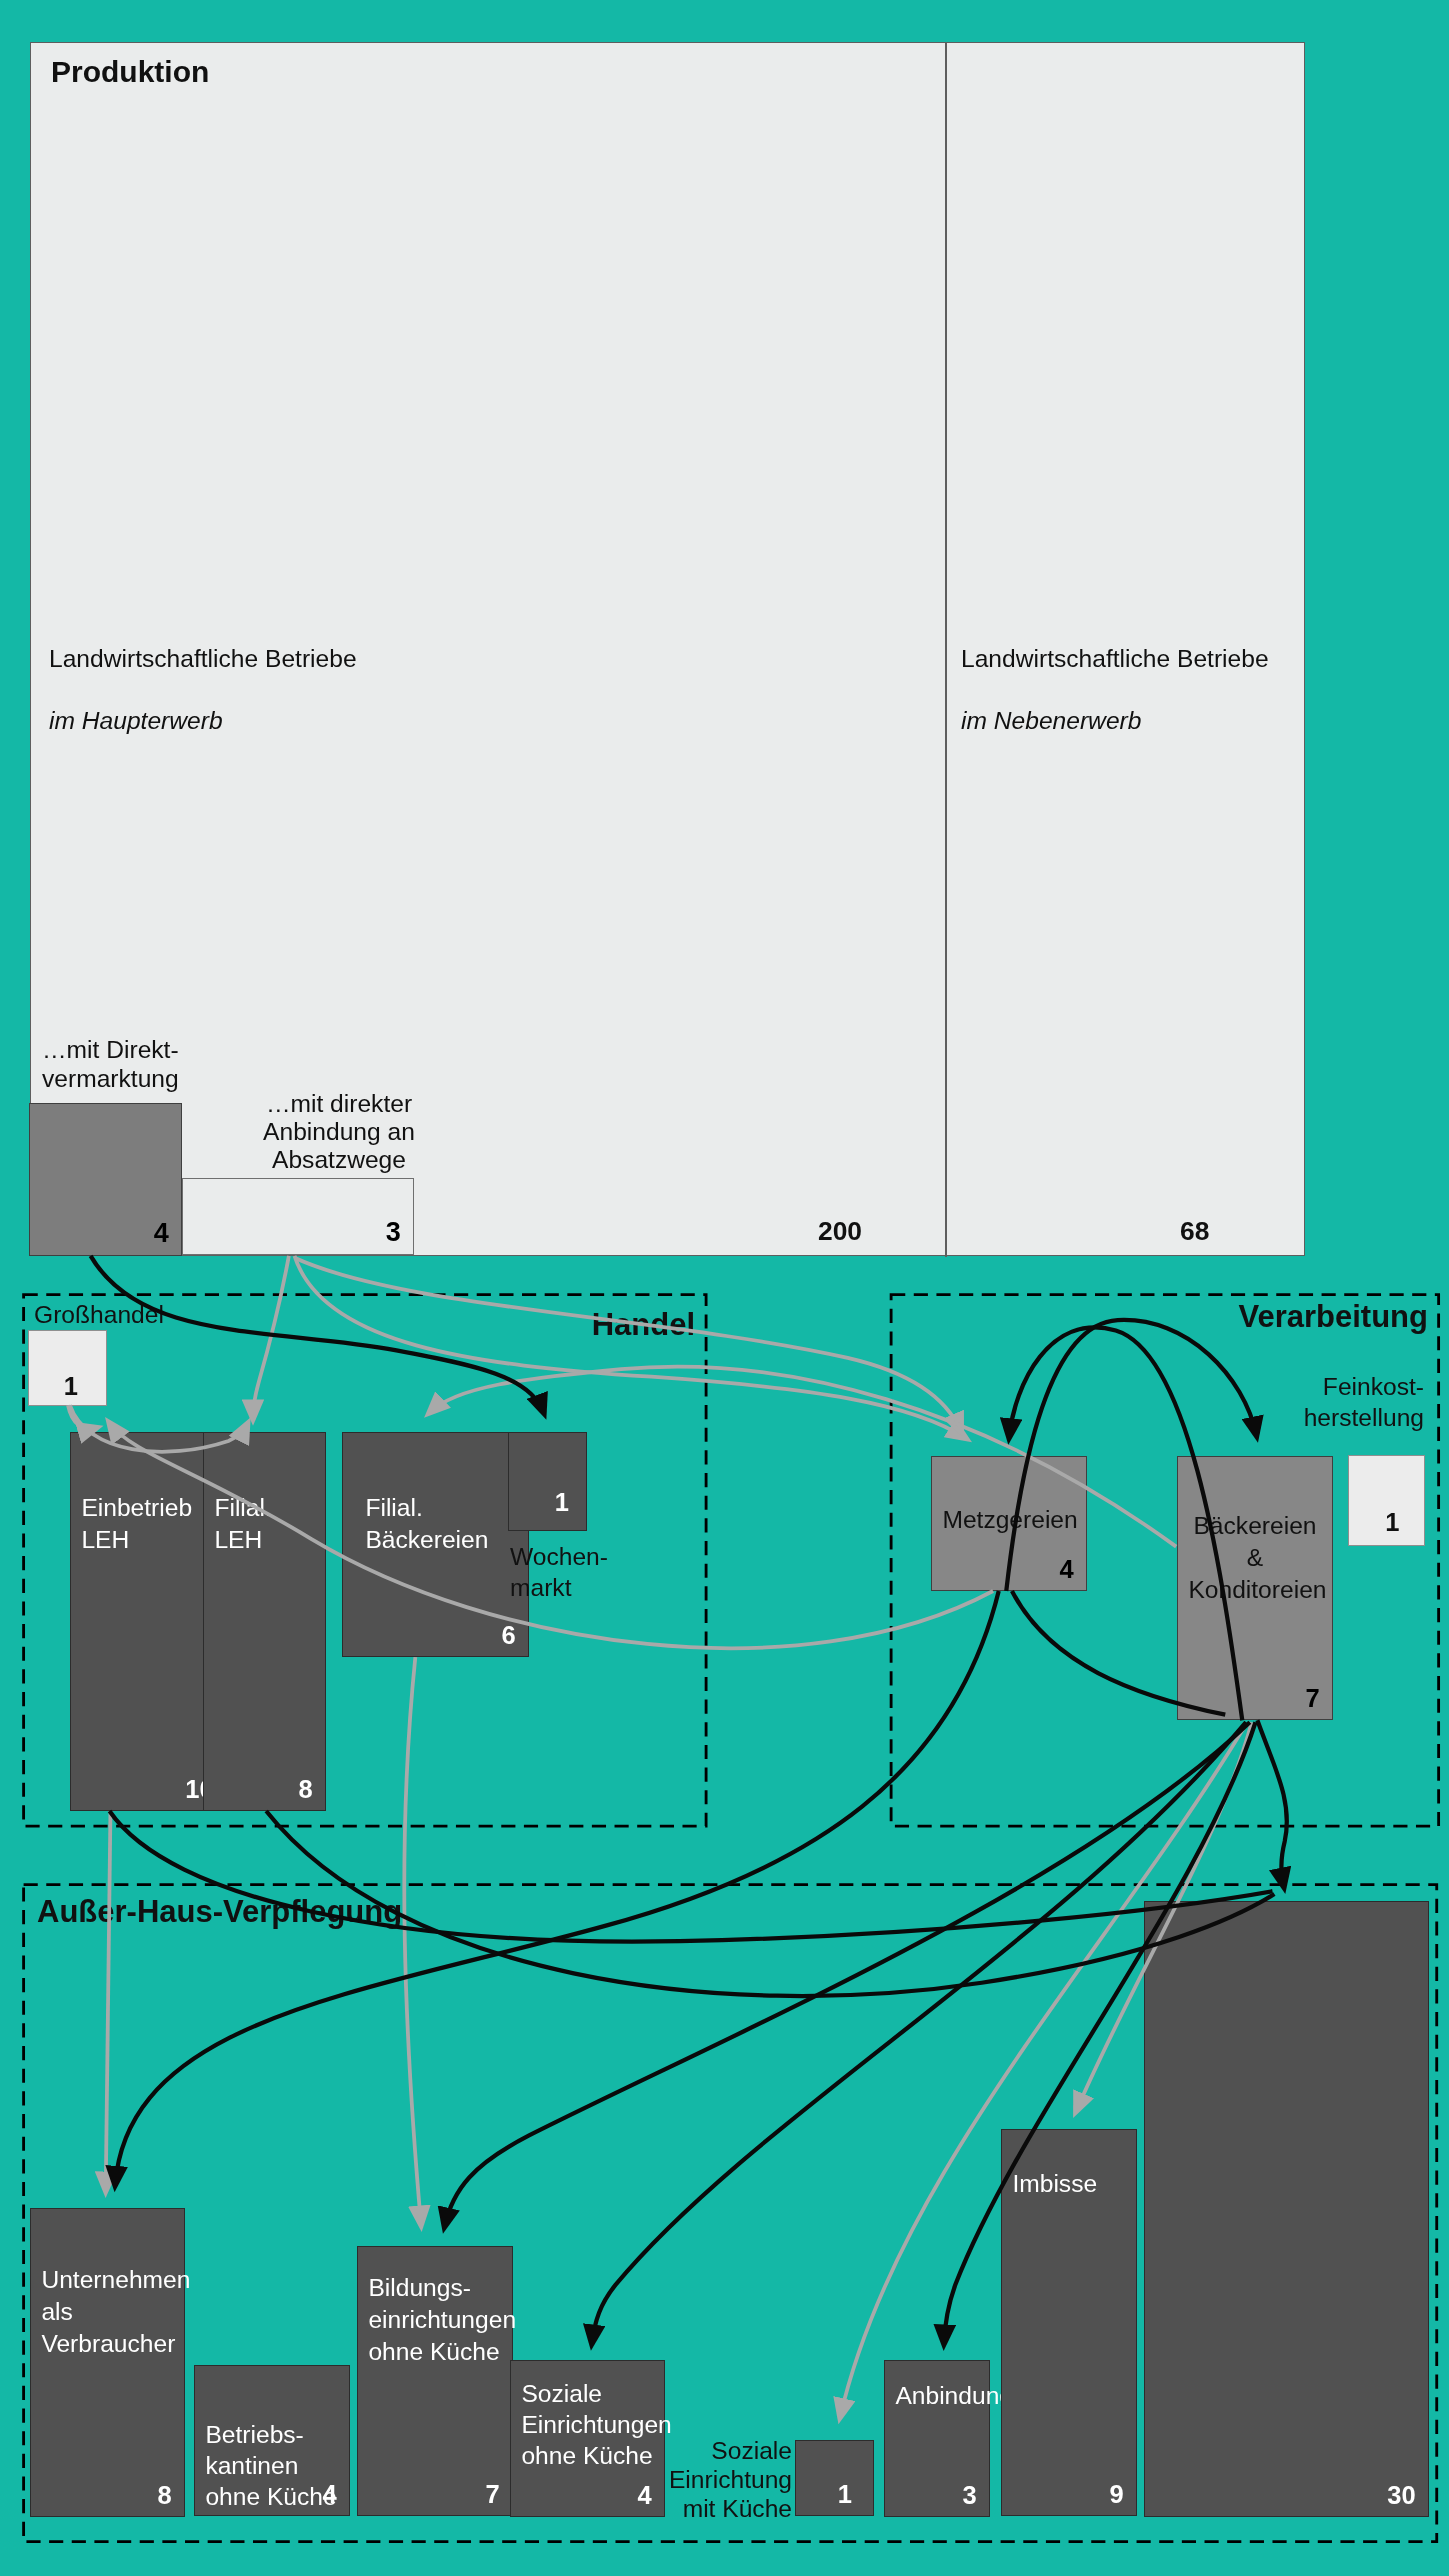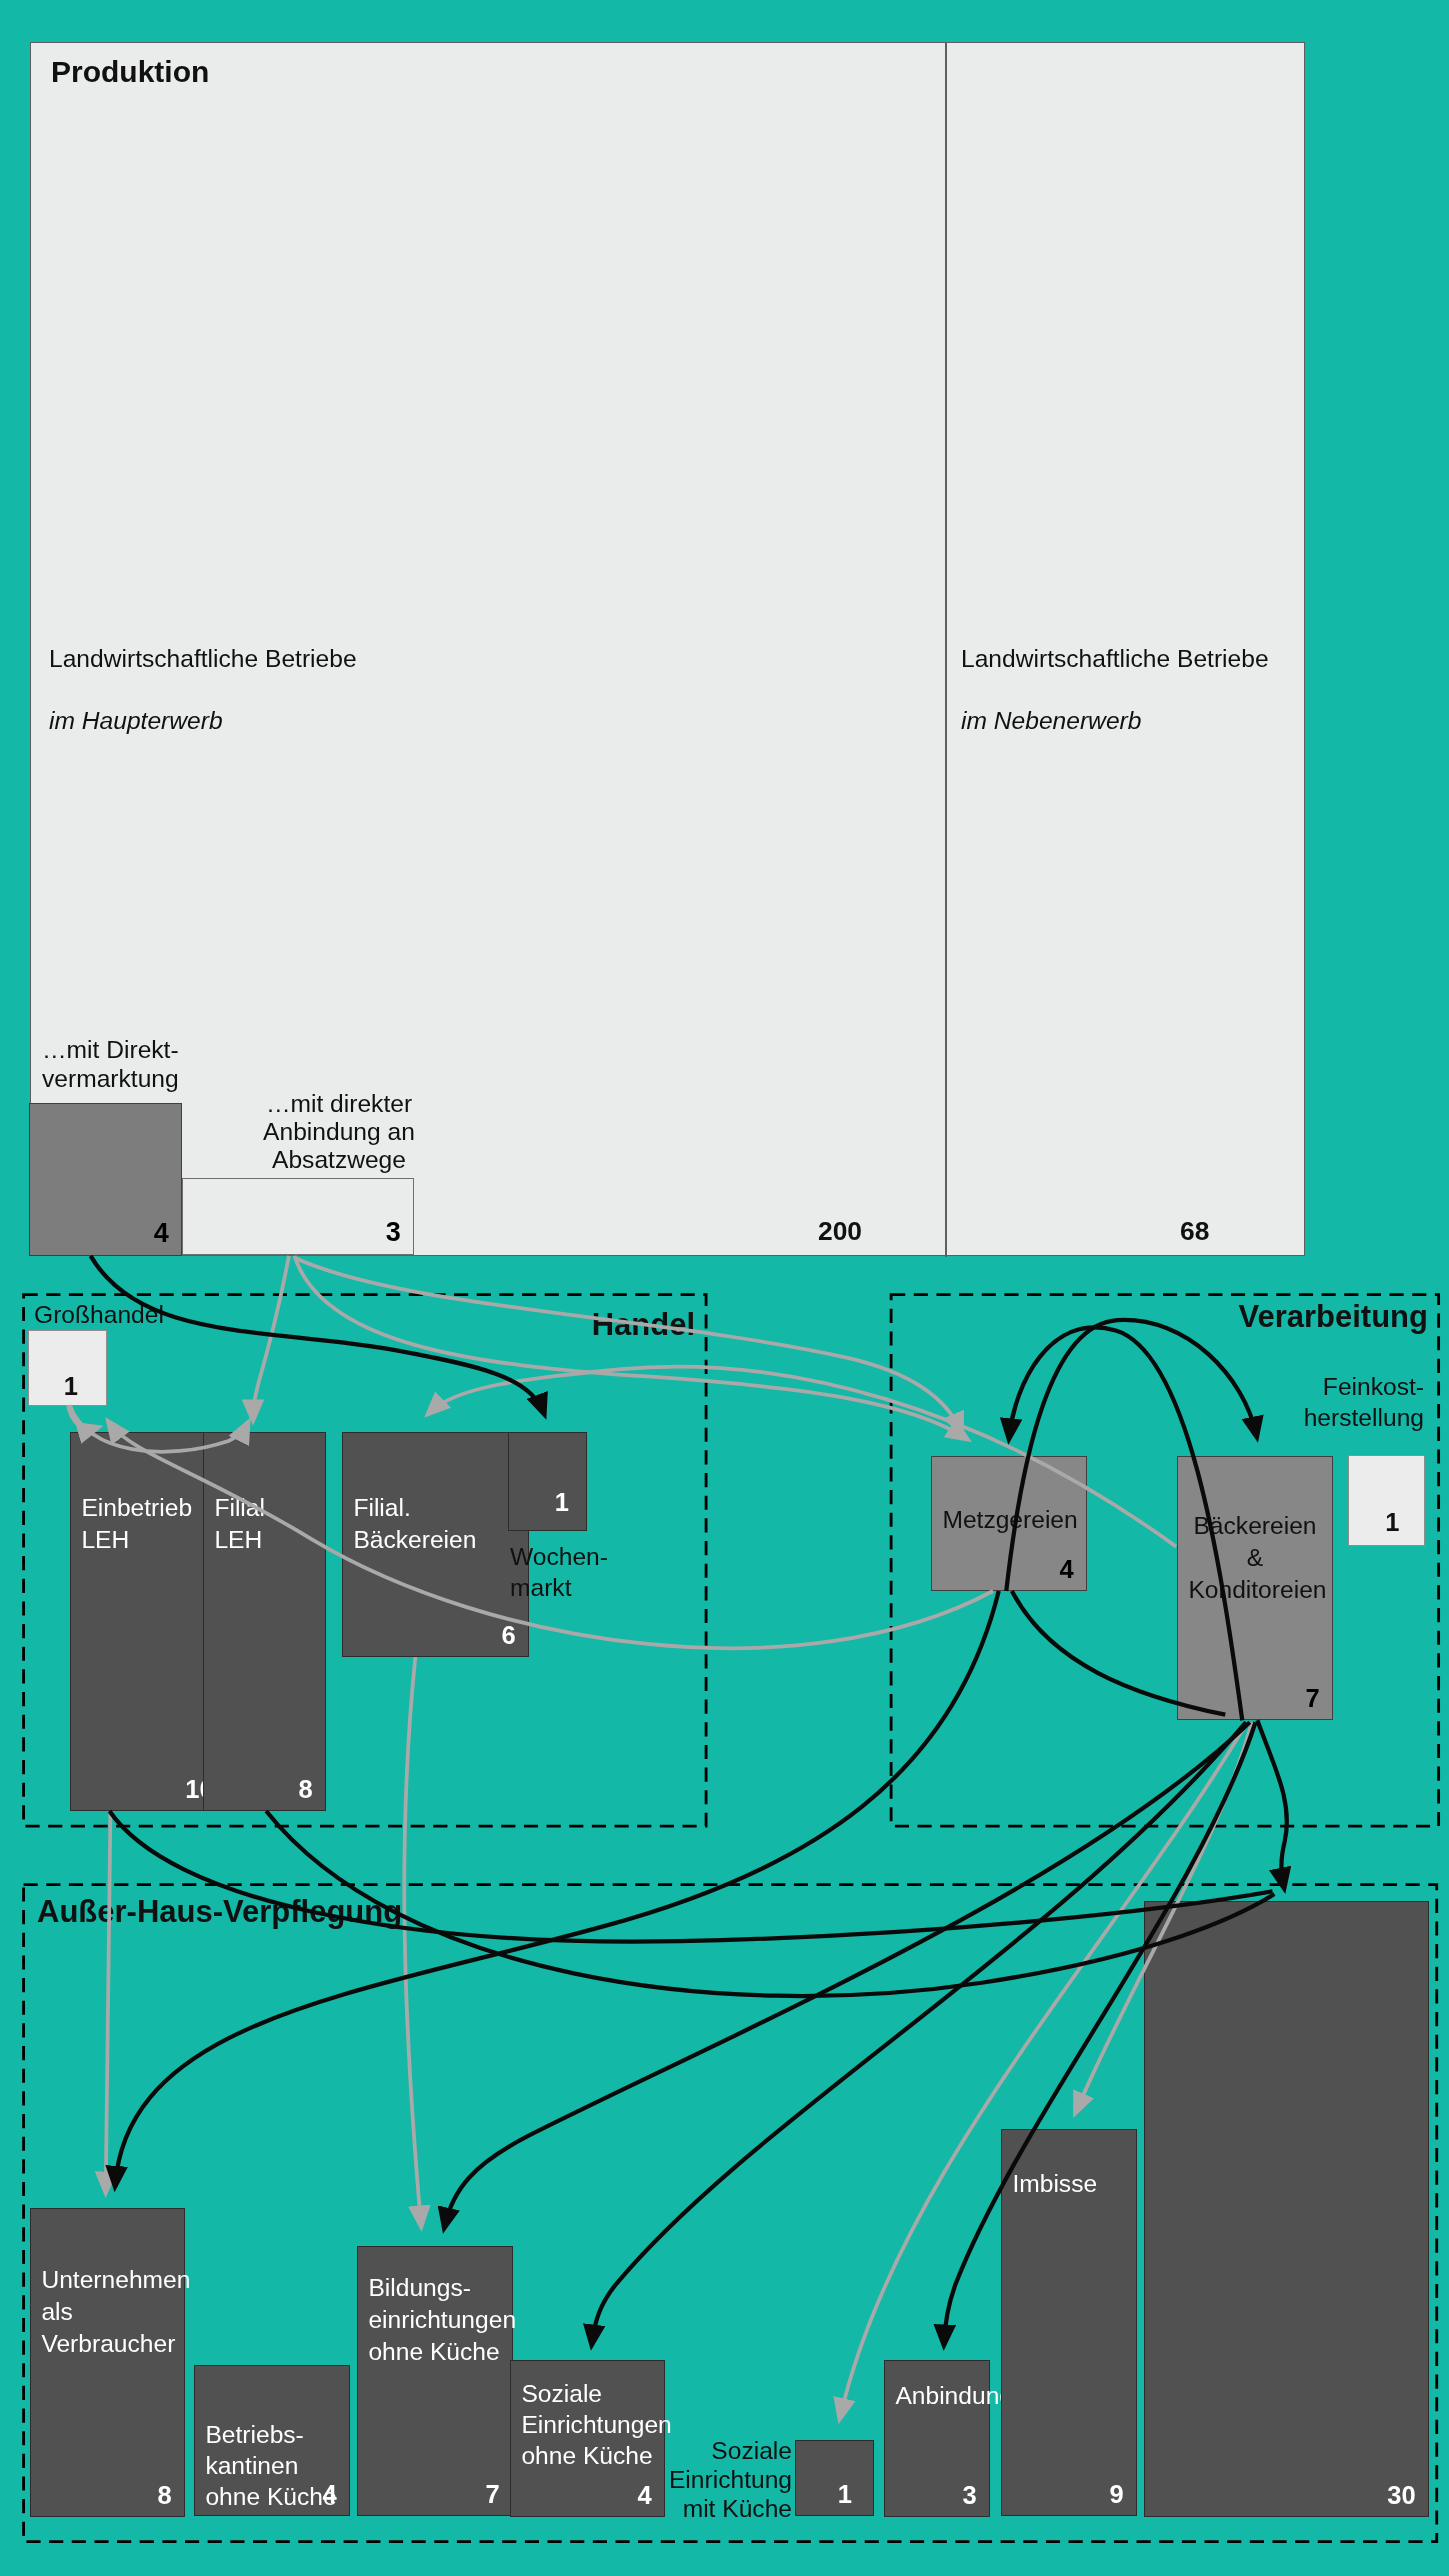--- a/index.html
+++ b/index.html
@@ -74,21 +74,21 @@
     <div class="lbl" style="padding-top:59px;">Einbetrieb
 LEH</div>
     <div class="val">10</div>
   </div>
 
   <div class="box dark" style="left:203px;top:1432px;width:123px;height:379px;">
     <div class="lbl" style="padding-top:59px;">Filial. LEH</div>
     <div class="val">8</div>
   </div>
 
-  <div class="box dark" style="left:342px;top:1432px;width:187px;height:225px;">
+  <div class="box dark" style="left:342px;top:1432px;width:187px;height:225px;padding-left:12px;">
     <div class="lbl" style="padding-top:59px;">Filial.
 Bäckereien</div>
     <div class="val">6</div>
   </div>
 
   <div class="box dark" style="left:508px;top:1432px;width:79px;height:99px;">
     <div class="val" style="right:17px;bottom:13.2px;">1</div>
   </div>
   <div class="txt" style="left:510px;top:1541px;">Wochen-
 markt</div>

